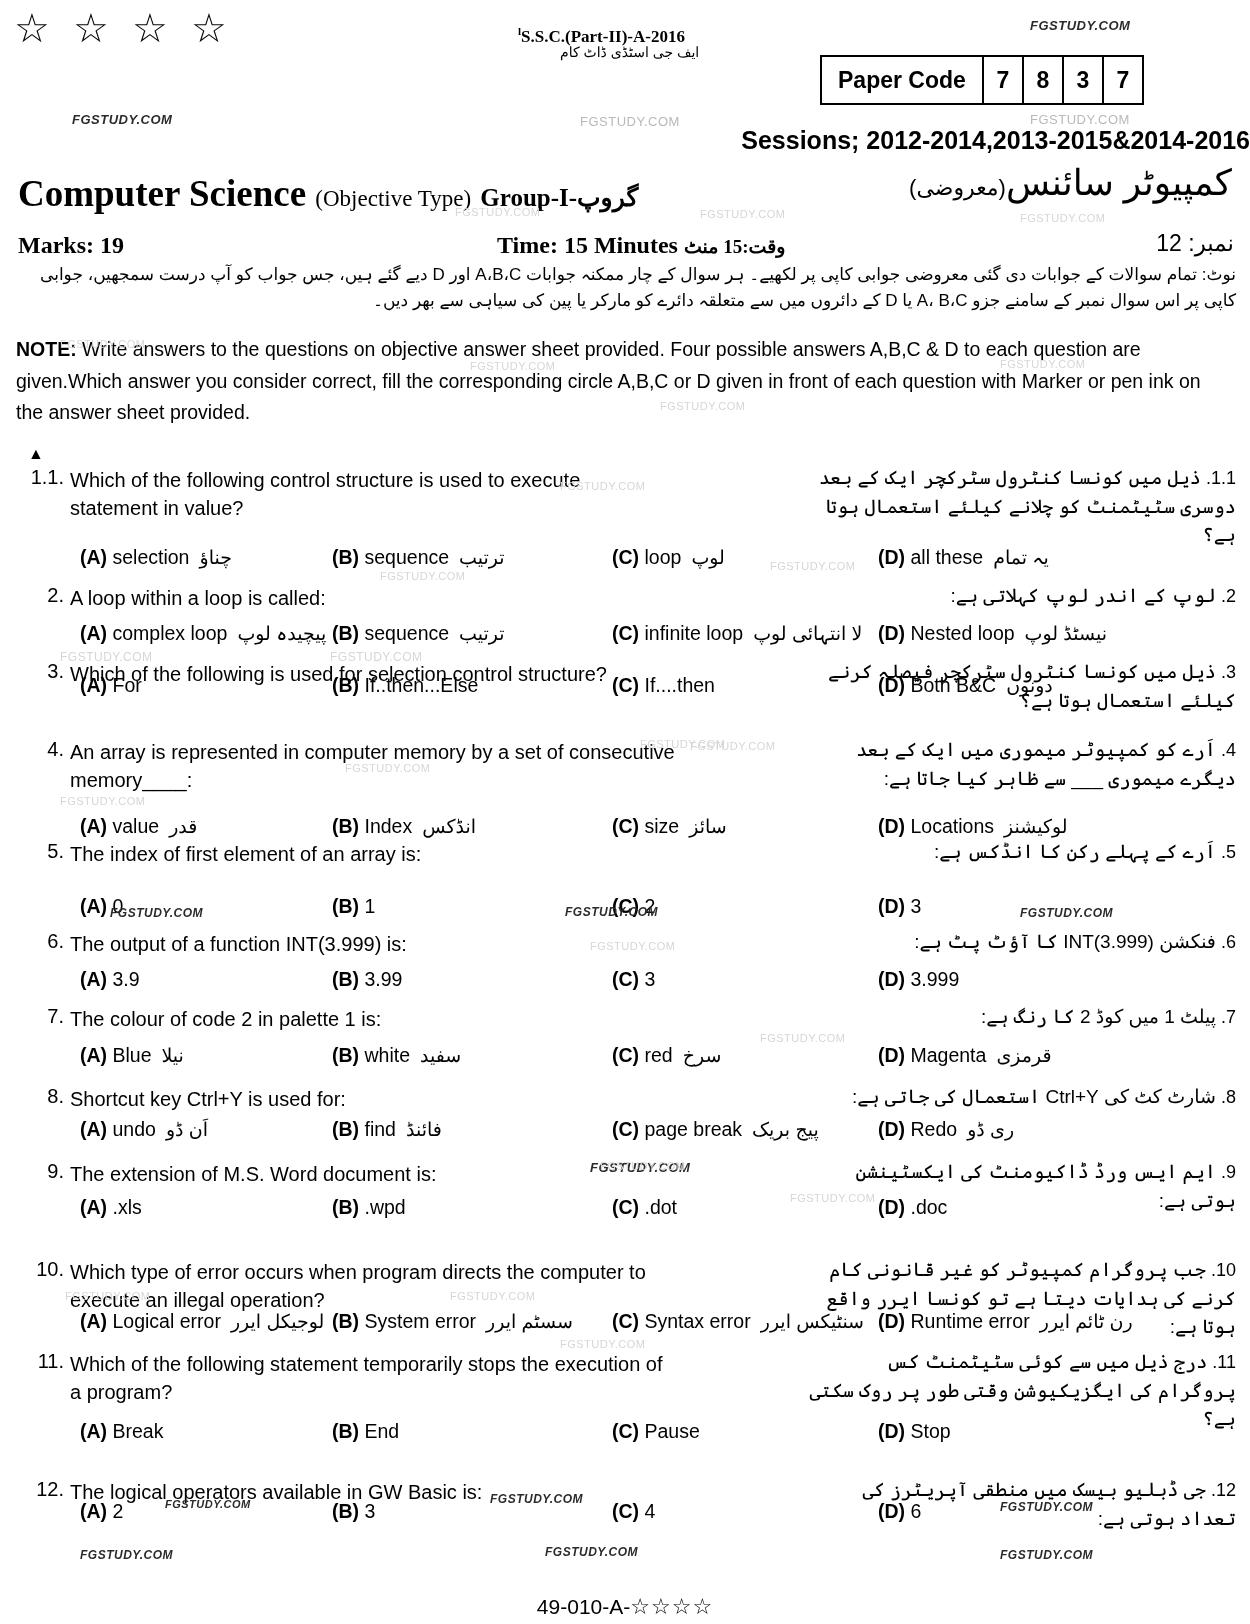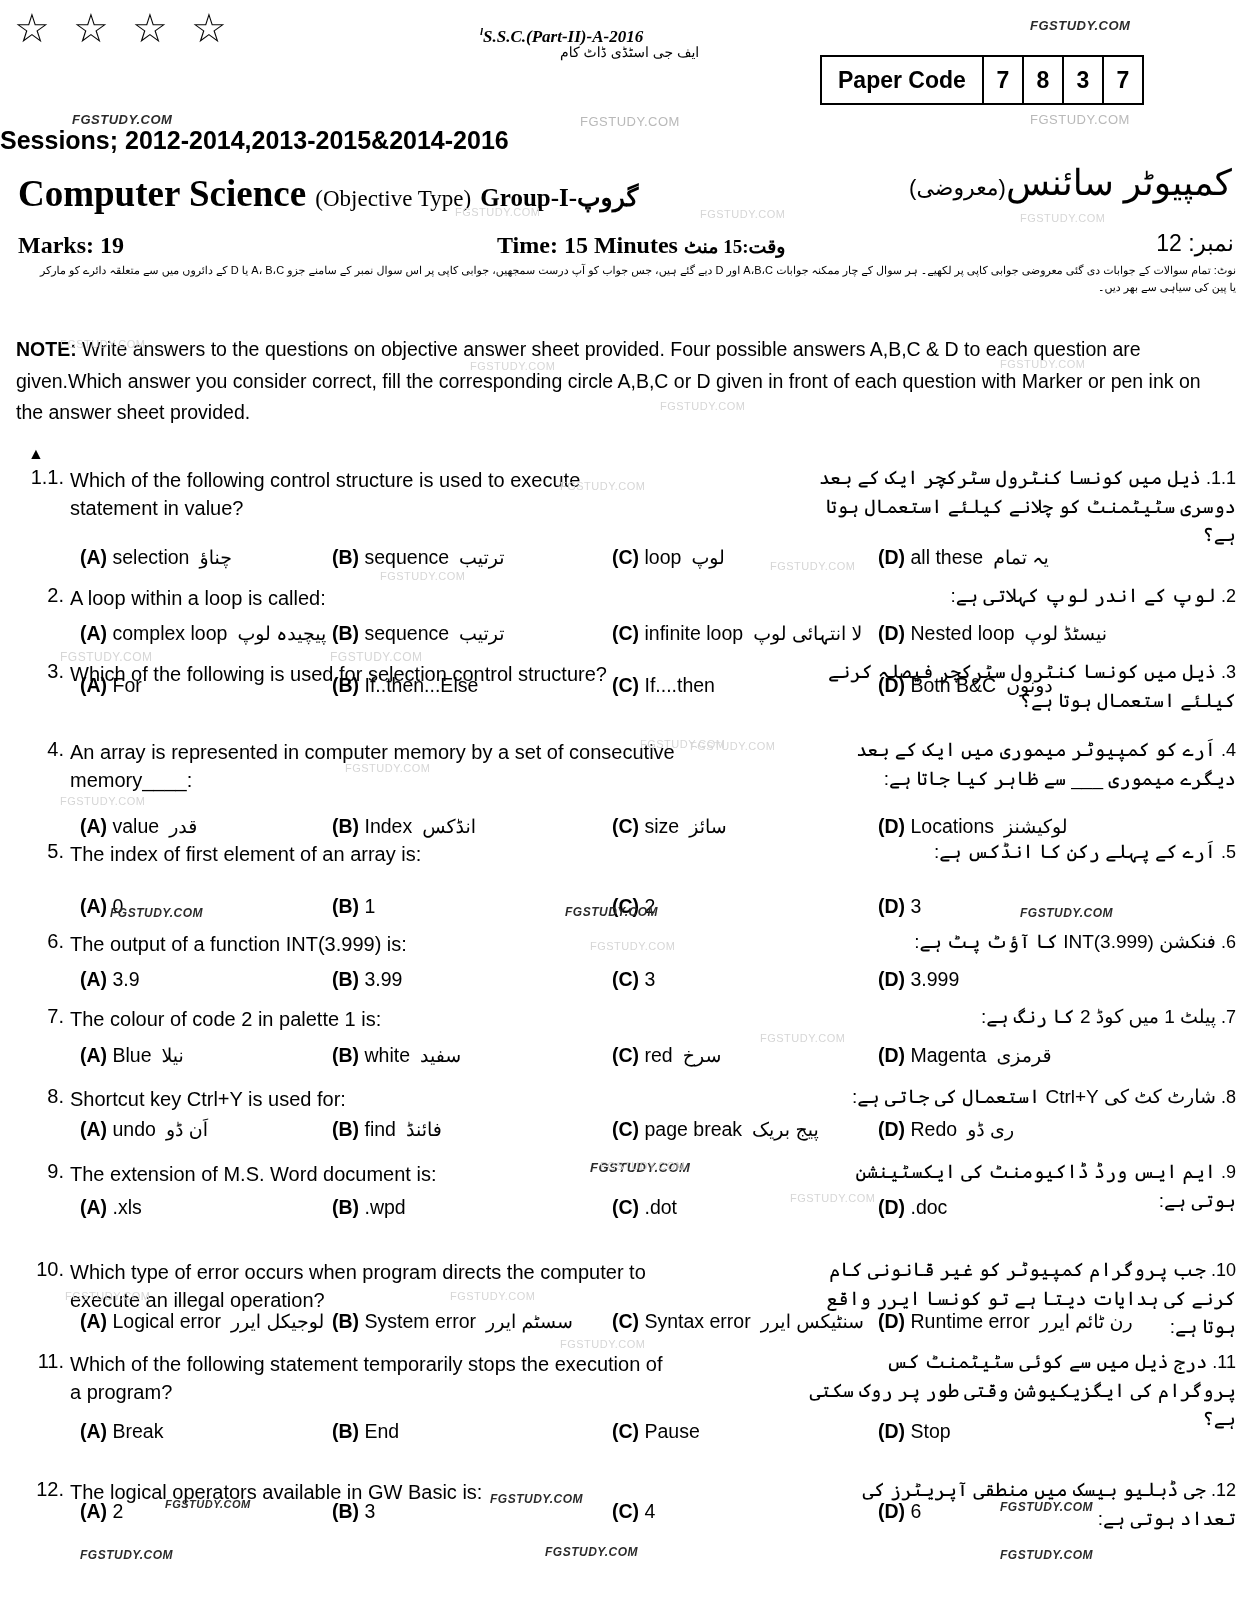--- a/index.html
+++ b/index.html
@@ -50,23 +50,23 @@
     position:absolute;left:128px;top:30px;
     width:170px;border-bottom:2px solid #000;
   }
   .rollbox .urdu-cand{
     position:absolute;right:8px;top:4px;
     font-size:16px;
     direction:rtl;
   }
 
   .sscline{
-    position:absolute;left:480px;top:25px;
-    font-family:"Liberation Serif", serif;
-    font-style:italic;font-weight:bold;
+    position:absolute;left:518px;top:25px;
+    font-family:"Liberation Serif", serif;
+    font-weight:bold;
     font-size:17px;
     white-space:nowrap;
   }
   .sscline .sup{font-size:11px;vertical-align:super;}
   .ssc-urdu{
     position:absolute;left:560px;top:44px;
     font-size:14px;direction:rtl;white-space:nowrap;
   }
 
   .papercode{
@@ -82,21 +82,21 @@
   }
   .papercode .pc-d{
     width:38px;display:flex;align-items:center;justify-content:center;
     font-size:23px;font-weight:bold;
     border-right:2px solid #000;
   }
   .papercode .pc-d:last-child{border-right:none;}
 
   .sessions{
     position:absolute;left:0;right:0;top:126px;
-    text-align:left;
+    text-align:right;
     font-size:25px;font-weight:bold;
     letter-spacing:0px;
   }
 
   .subject{
     position:absolute;left:18px;top:172px;
     font-family:"Liberation Serif", serif;
     font-weight:bold;
     font-size:37px;
     white-space:nowrap;
@@ -124,21 +124,21 @@
   }
   .time .ur{font-size:19px;direction:rtl;}
   .marks-urdu{
     position:absolute;right:16px;top:230px;
     font-size:23px;direction:rtl;white-space:nowrap;
   }
 
   .note-urdu{
     position:absolute;left:40px;right:14px;top:262px;
     direction:rtl;text-align:justify;
-    font-size:11px;line-height:1.55;
+    font-size:17px;line-height:1.55;
   }
   .note-en{
     position:absolute;left:16px;right:22px;top:334px;
     font-size:19.5px;line-height:1.62;
     text-align:left;
   }
   .note-en b{font-weight:bold;}
 
   .caret{
     position:absolute;left:28px;top:445px;
@@ -361,14 +361,15 @@
       <div class="wm vfaint" style="left: 450px; top: 1290px; font-size: 11px;">FGSTUDY.COM</div>
       <div class="wm vfaint" style="left: 560px; top: 1338px; font-size: 11px;">FGSTUDY.COM</div>
       <div class="wm" style="left: 165px; top: 1498px; font-size: 11px;">FGSTUDY.COM</div>
       <div class="wm" style="left: 490px; top: 1492px; font-size: 12px;">FGSTUDY.COM</div>
       <div class="wm" style="left: 1000px; top: 1500px; font-size: 12px;">FGSTUDY.COM</div>
       <div class="wm" style="left: 80px; top: 1548px; font-size: 12px;">FGSTUDY.COM</div>
       <div class="wm" style="left: 1000px; top: 1548px; font-size: 12px;">FGSTUDY.COM</div>
       <div class="wm" style="left: 545px; top: 1545px; font-size: 12px;">FGSTUDY.COM</div>
     </div>
 
+  <div class="footer-code"><span>49-010-A-</span><span class="st">☆☆☆☆</span></div>
 
 </div>
 
 </body></html>

